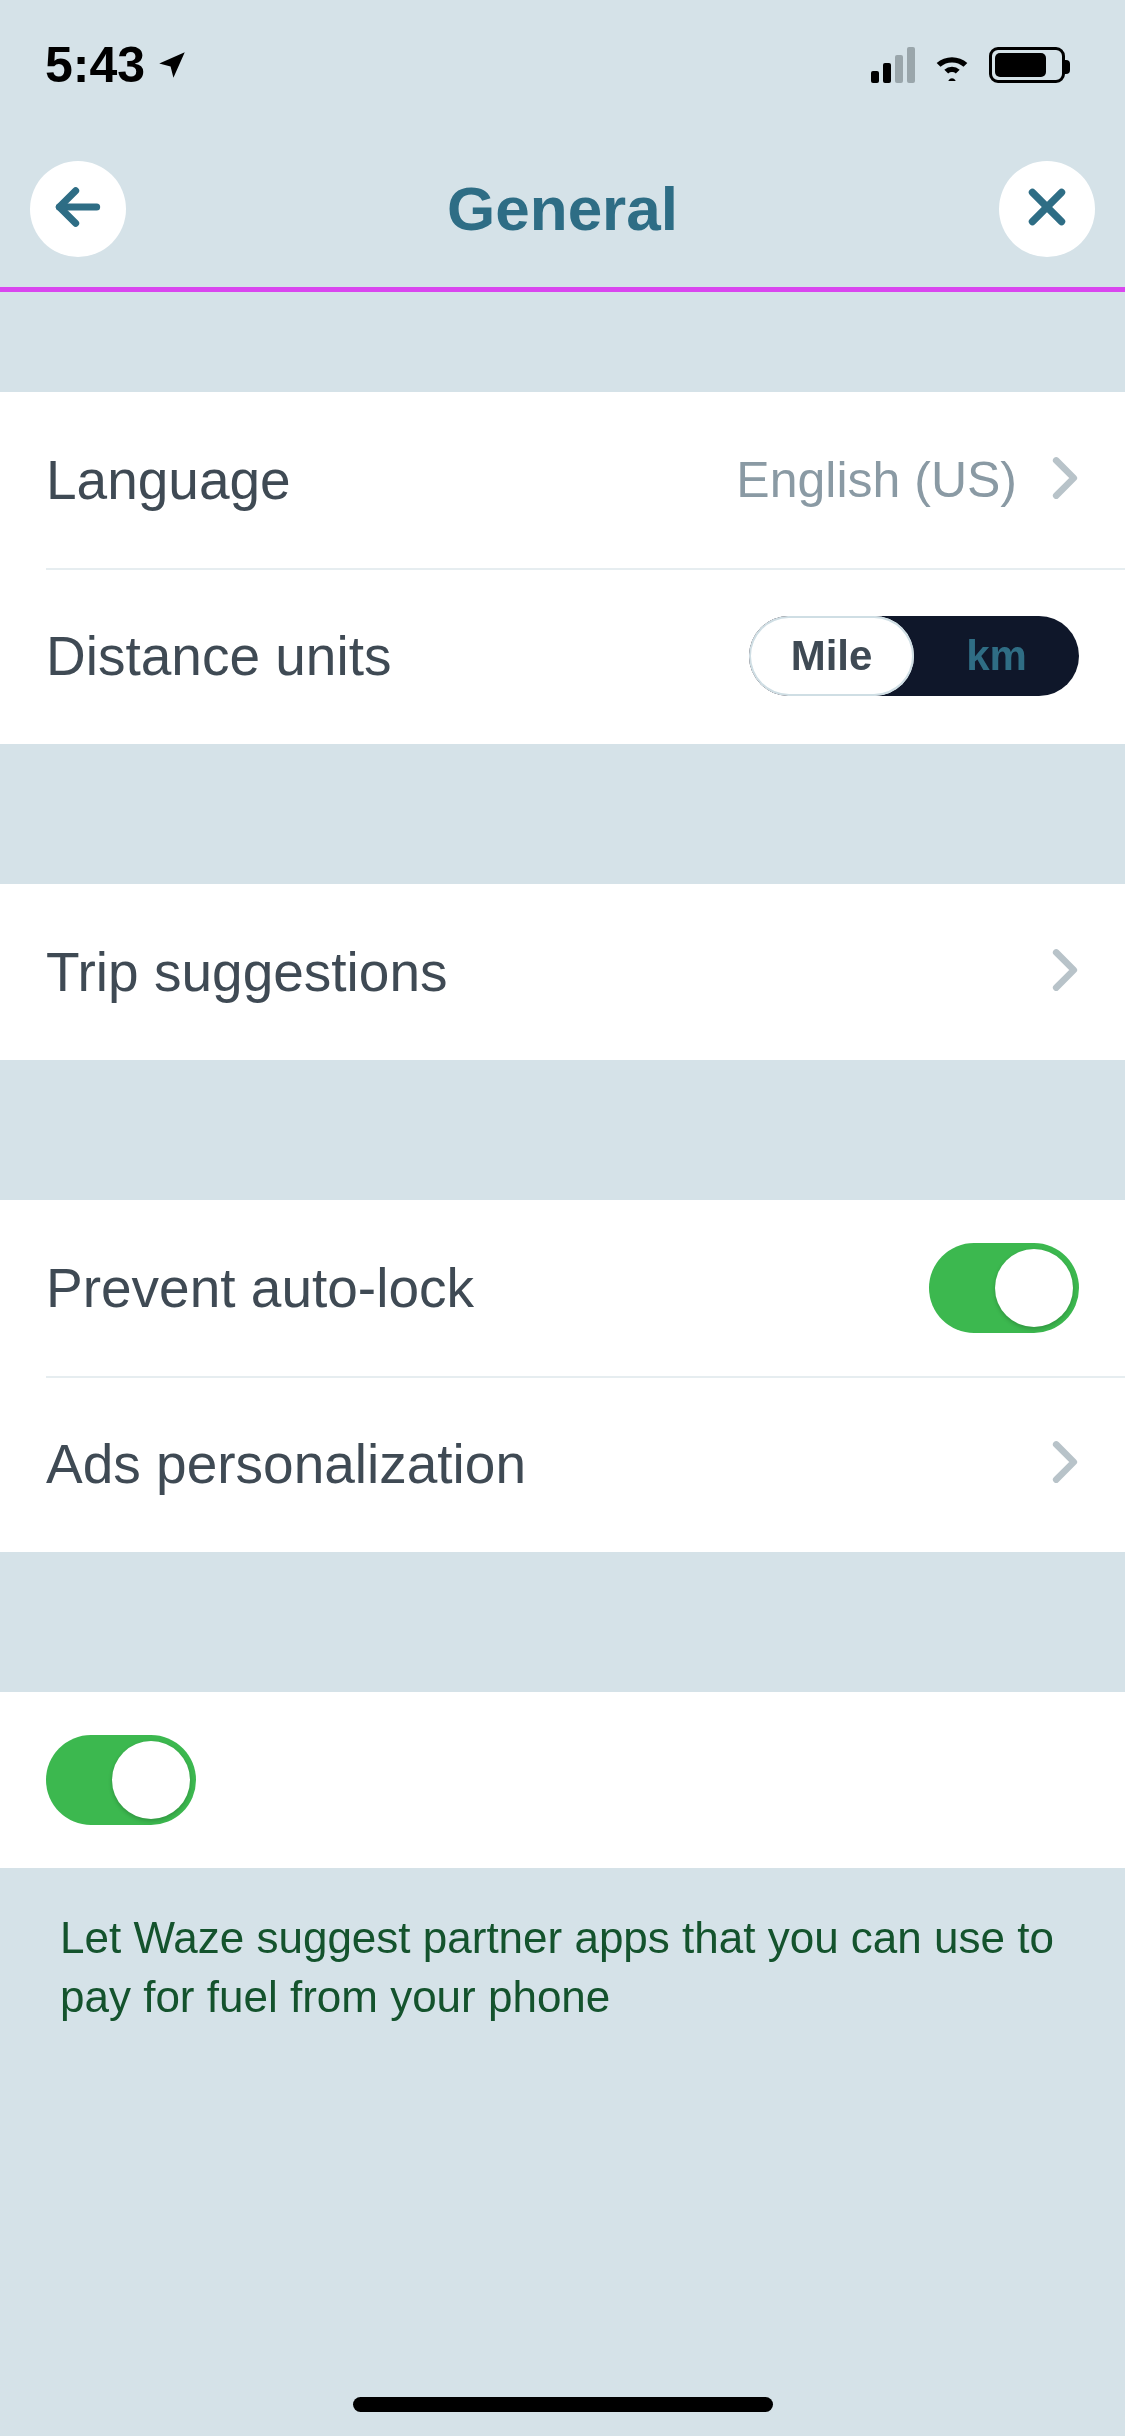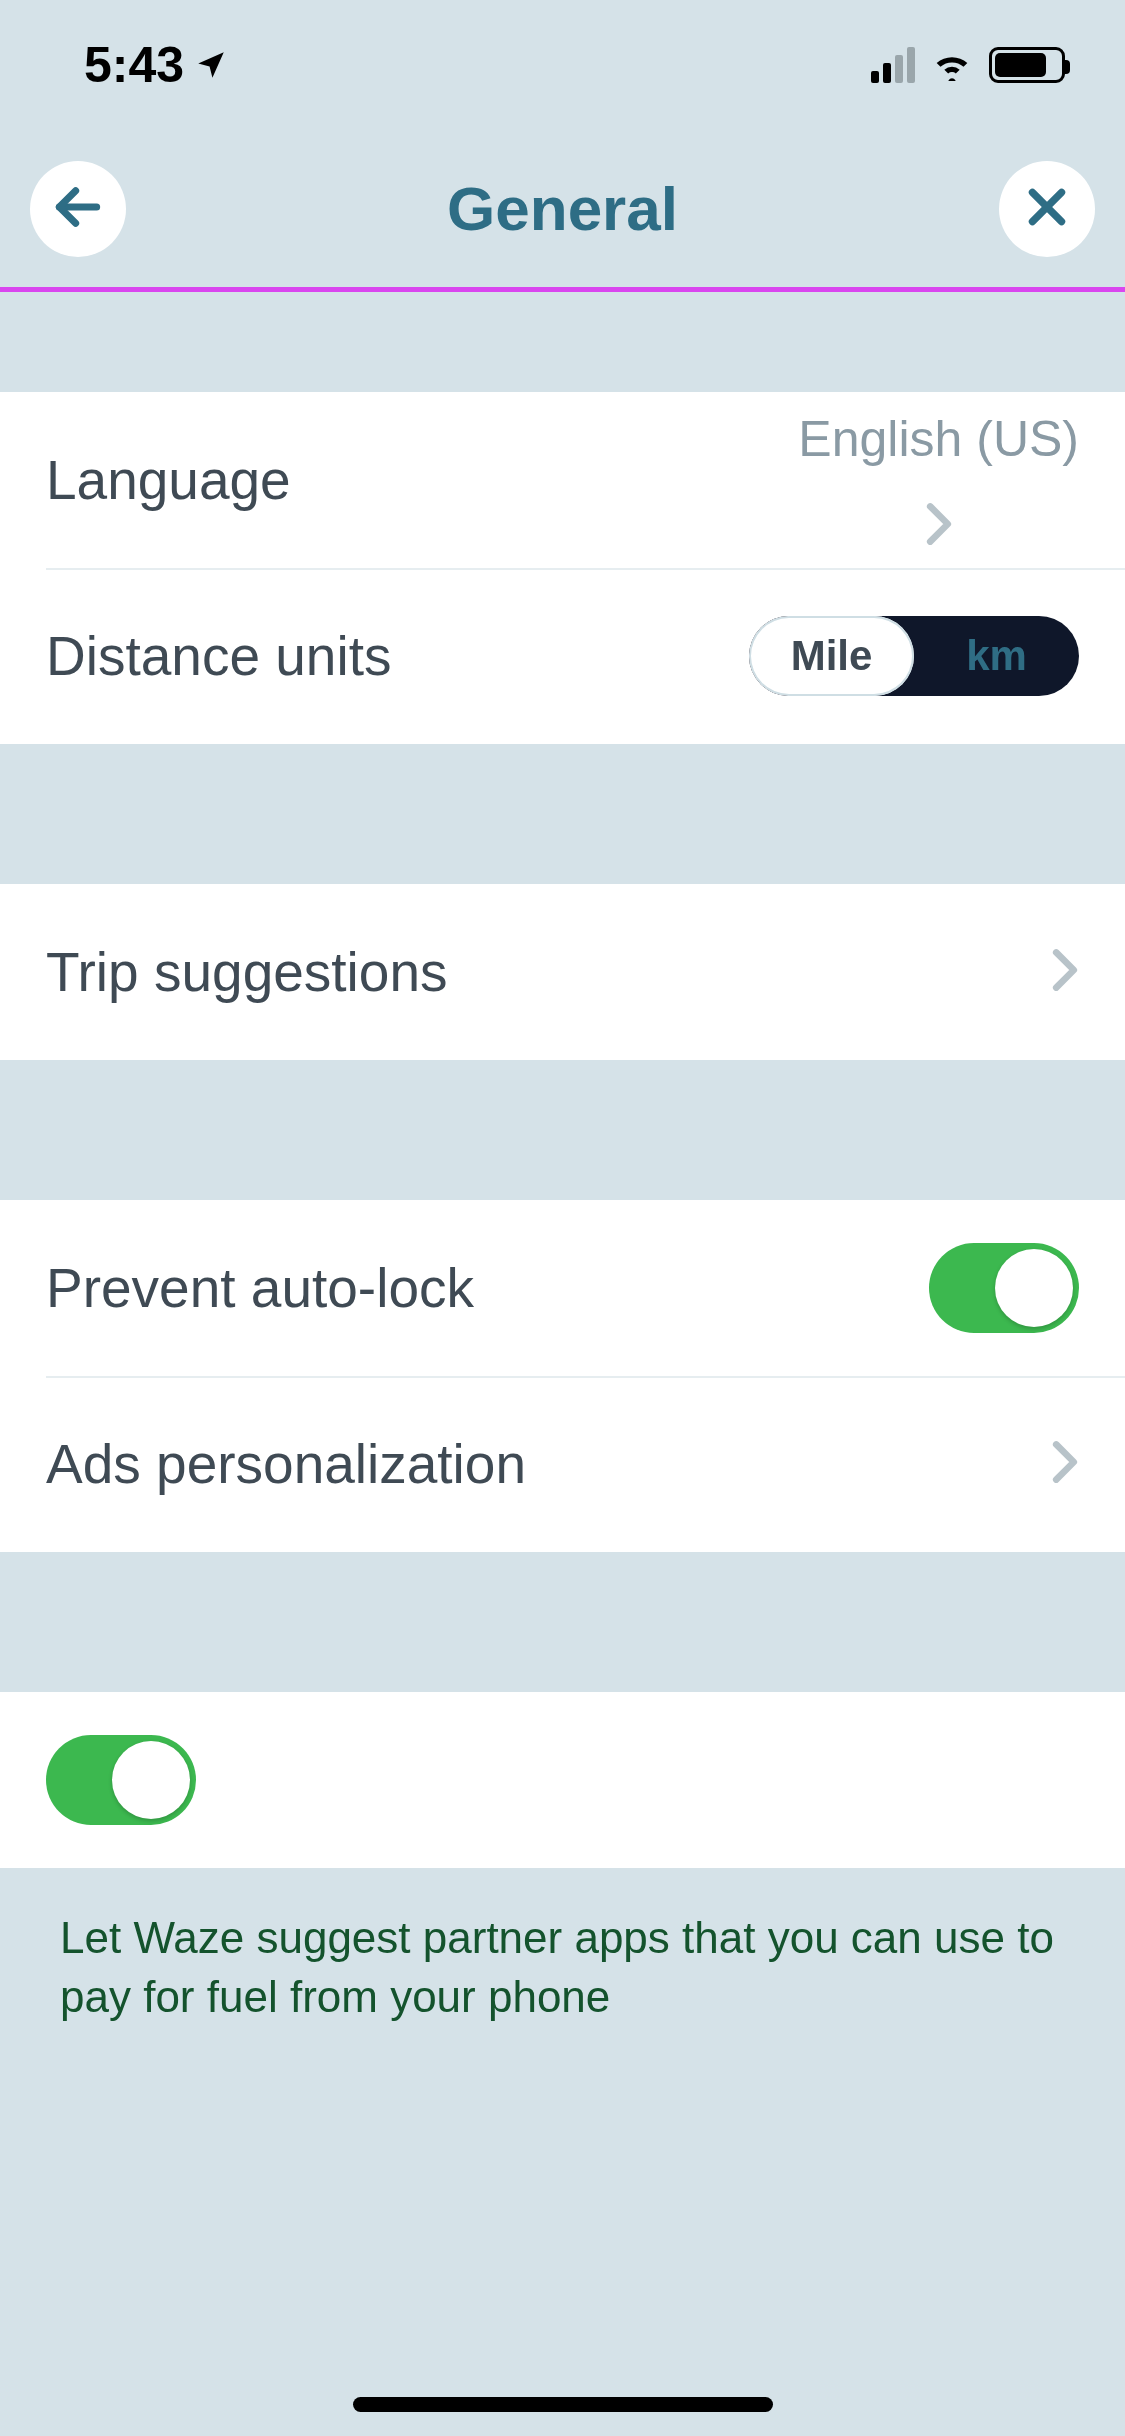--- a/index.html
+++ b/index.html
@@ -10,21 +10,21 @@
     color: #3f4a54;
     position: relative;
   }
 
   
   .status-bar {
     height: 130px;
     display: flex;
     align-items: center;
     justify-content: space-between;
-    padding: 0 60px 0 84px;
+    padding: 0 60px 0 45px;
   }
   .status-left {
     display: flex;
     align-items: center;
     gap: 10px;
     font-size: 50px;
     font-weight: 600;
     color: #000;
   }
   .status-right {
@@ -97,21 +97,21 @@
   .row + .row::before{
     content:"";
     position:absolute; top:0; left:46px; right:0;
     height:2px; background:#e6edf0;
   }
   .row-label {
     font-size: 55px;
     font-weight: 400;
     color: #3f4a54;
   }
-  .row-right { display:flex; align-items:center; gap: 34px; flex-direction: column; }
+  .row-right { display:flex; align-items:center; gap: 34px; }
   .row-value {
     font-size: 50px;
     color: #8a9aa4;
     font-weight: 400;
   }
   .chevron { color: #b8c3c9; }
 
   
   .segmented {
     display: flex;

